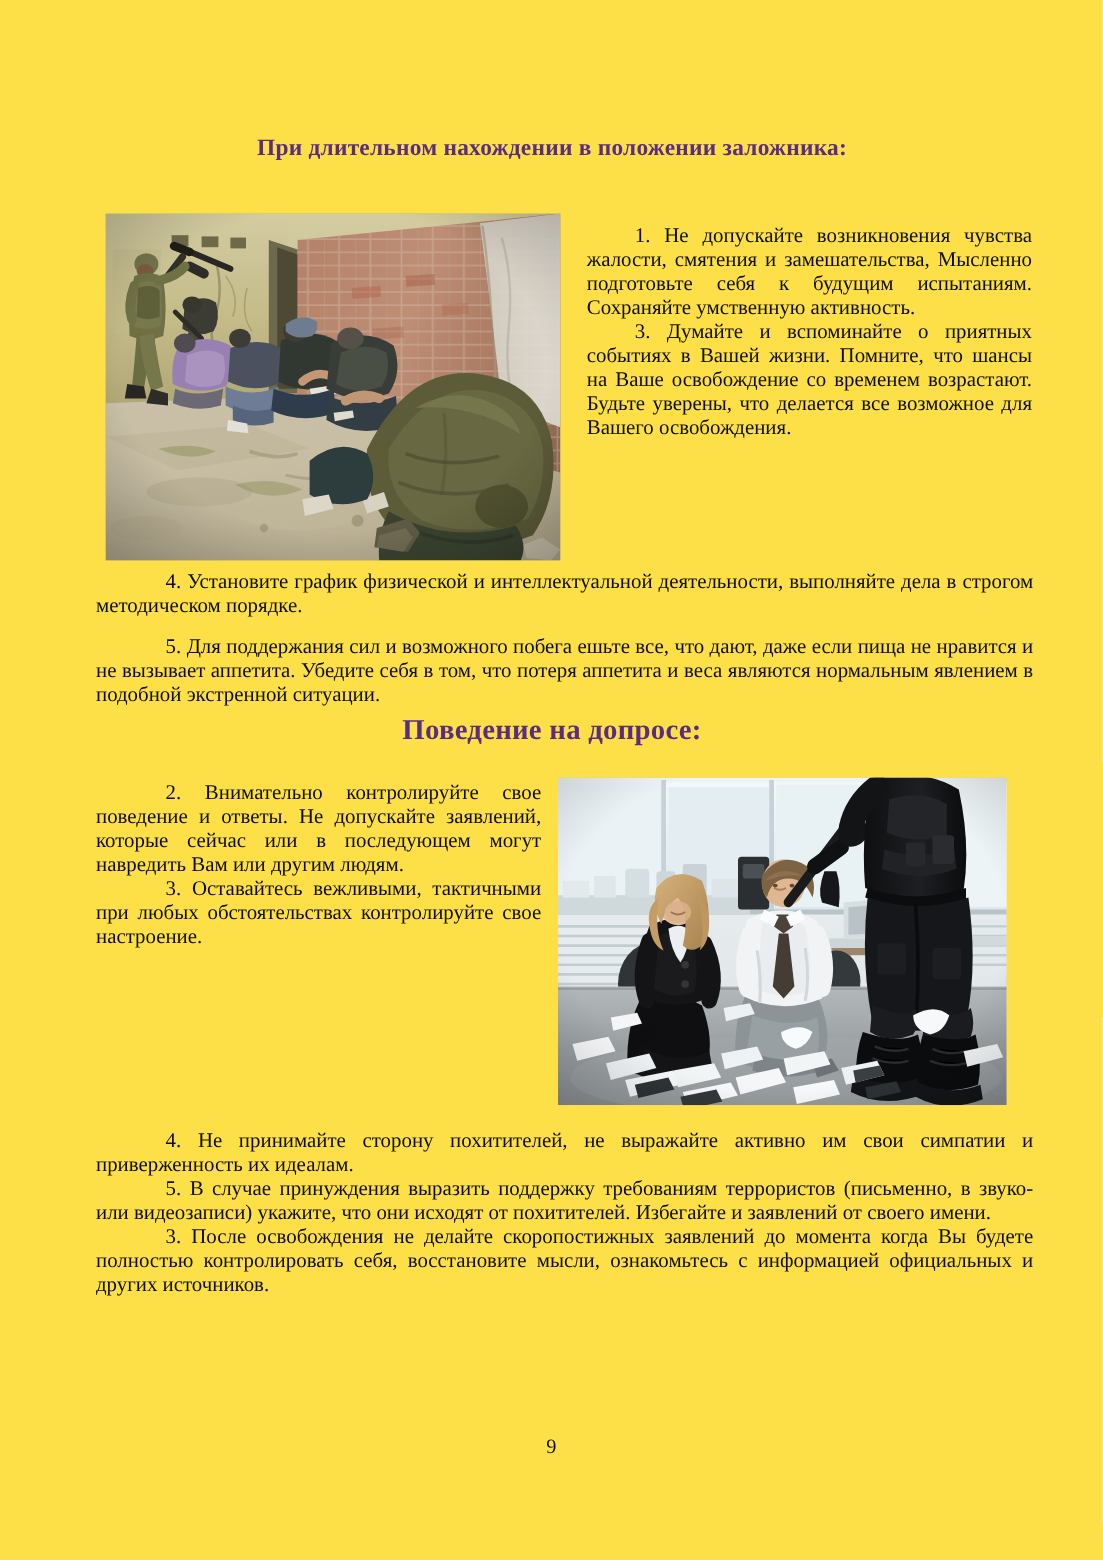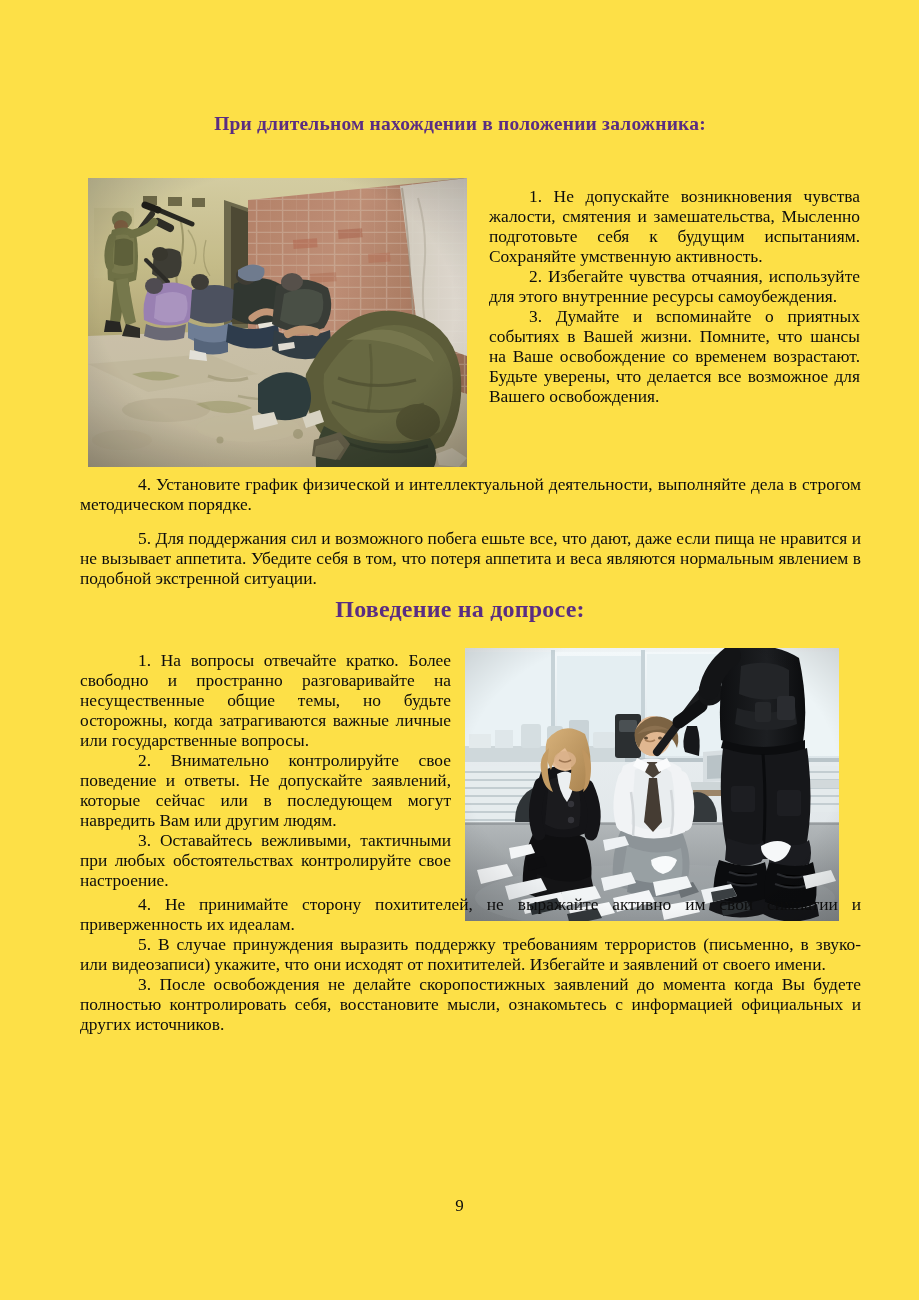--- a/index.html
+++ b/index.html
@@ -76,21 +76,21 @@
   
   #sec2-text {
     position: absolute;
     left: 80px;
     top: 650px;
     width: 371px;
   }
   #sec2-tail {
     position: absolute;
     left: 80px;
-    top: 894px;
+    top: 940px;
     width: 781px;
   }
 
   
   #page-number {
     position: absolute;
     left: 0;
     right: 0;
     top: 1196px;
     text-align: center;
@@ -307,21 +307,20 @@
         <path d="M164 238 l22 -4 l4 12 l-24 6 Z" fill="#e2ded0"></path>
       </g>
 
       <rect x="0" y="0" width="379" height="289" fill="url(#vign)"></rect>
       <rect x="0" y="0" width="379" height="289" fill="#7a6a4a" opacity="0.05"></rect>
     </svg>
   </div>
 
   <div id="sec1-text">
     <p class="para indent">1. Не допускайте возникновения чувства жалости, смятения и замешательства, Мысленно подготовьте себя к будущим испытаниям. Сохраняйте умственную активность.</p>
-    <p class="para indent">2. Избегайте чувства отчаяния, используйте для этого внутренние ресурсы самоубеждения.</p>
     <p class="para indent">3. Думайте и вспоминайте о приятных событиях в Вашей жизни. Помните, что шансы на Ваше освобождение со временем возрастают. Будьте уверены, что делается все возможное для Вашего освобождения.</p>
   </div>
 
   <div id="sec1-tail">
     <p class="para indent-lg">4. Установите график физической и интеллектуальной деятельности, выполняйте дела в строгом методическом порядке.</p>
     <p class="para indent-lg">5. Для поддержания сил и возможного побега ешьте все, что дают, даже если пища не нравится и не вызывает аппетита. Убедите себя в том, что потеря аппетита и веса являются нормальным явлением в подобной экстренной ситуации.</p>
   </div>
 
   <div id="heading-2" class="heading">Поведение на допросе:</div>
 
@@ -536,21 +535,20 @@
         <path d="M102 266 l30 -6 l5 10 l-32 7 Z" fill="#33383b"></path>
         <path d="M246 244 l22 -4 l4 8 l-24 6 Z" fill="#3a3f42"></path>
         <path d="M256 258 l26 -5 l4 9 l-28 6 Z" fill="#2d3235"></path>
       </g>
 
       <rect x="0" y="0" width="374" height="273" fill="url(#vign2)"></rect>
     </svg>
   </div>
 
   <div id="sec2-text">
-    <p class="para indent-lg">1. На вопросы отвечайте кратко. Более свободно и пространно разговаривайте на несущественные общие темы, но будьте осторожны, когда затрагиваются важные личные или государственные вопросы.</p>
     <p class="para indent-lg">2. Внимательно контролируйте свое поведение и ответы. Не допускайте заявлений, которые сейчас или в последующем могут навредить Вам или другим людям.</p>
     <p class="para indent-lg">3. Оставайтесь вежливыми, тактичными при любых обстоятельствах контролируйте свое настроение.</p>
   </div>
 
   <div id="sec2-tail">
     <p class="para indent-lg">4. Не принимайте сторону похитителей, не выражайте активно им свои симпатии и приверженность их идеалам.</p>
     <p class="para indent-lg">5. В случае принуждения выразить поддержку требованиям террористов (письменно, в звуко- или видеозаписи) укажите, что они исходят от похитителей. Избегайте и заявлений от своего имени.</p>
     <p class="para indent-lg">3. После освобождения не делайте скоропостижных заявлений до момента когда Вы будете полностью контролировать себя, восстановите мысли, ознакомьтесь с информацией официальных и других источников.</p>
   </div>
 

